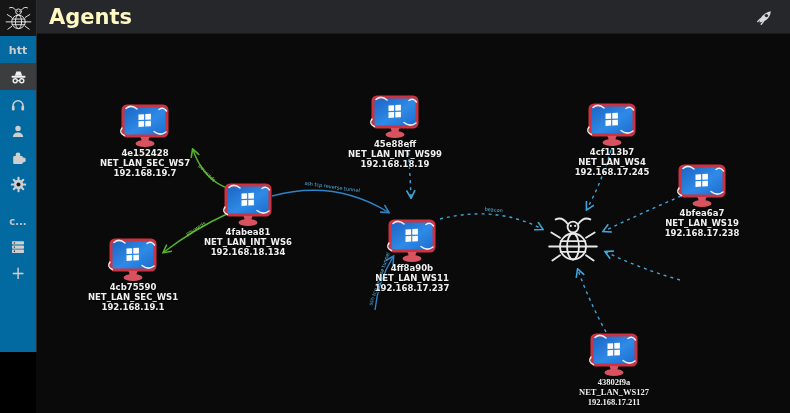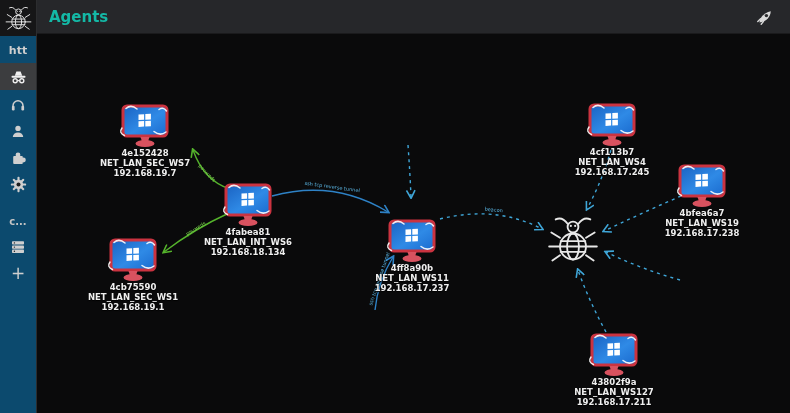--- a/index.html
+++ b/index.html
@@ -1,26 +1,26 @@
 <!DOCTYPE html>
 <html><head>
 <meta charset="utf-8">
 <style>
   html,body{margin:0;padding:0;background:#000;}
   body{width:790px;height:413px;position:relative;overflow:hidden;
        font-family:"DejaVu Sans","Liberation Sans",sans-serif;color:#e8e8e8;}
   
   .topbar{position:absolute;left:36px;top:0;right:0;height:33px;background:#26272a;
           display:flex;align-items:center;border-bottom:1px solid #1a1a1c;z-index:5;}
-  .topbar .title{margin-left:13px;font-size:15px;font-weight:700;color:#14b8a6;}
+  .topbar .title{margin-left:13px;font-size:21px;font-weight:700;color:#fef9c3;}
   .topbar .spacer{flex:1;}
   .rocket-btn{width:26px;height:26px;margin-right:12px;display:flex;align-items:center;
               justify-content:center;cursor:pointer;background:none;border:none;padding:0;}
   
-  .sidebar{position:absolute;left:0;top:0;width:36px;height:413px;background:#0c4a6e;
+  .sidebar{position:absolute;left:0;top:0;width:36px;height:352px;background:#0369a1;
            border-right:1px solid #2c2d2f;z-index:6;display:flex;flex-direction:column;align-items:center;}
   .logo-box{width:36px;height:36px;display:flex;align-items:center;justify-content:center;background:#161617;}
   .side-label{font-size:11px;font-weight:700;color:#cfcfcf;padding:8px 0 6px 0;}
   .side-label.small{font-size:10px;color:#c4c4c4;}
   .side-item{width:36px;height:27px;display:flex;align-items:center;justify-content:center;cursor:pointer;}
   .side-item.active{background:#3c3d3f;}
   .side-item svg{display:block;}
   .side-gap{height:10px;}
   .plus-glyph{font-size:17px;color:#cfcfcf;line-height:1;}
   
@@ -224,20 +224,28 @@
 
   <div class="node" style="left: 97px; top: 205px;">
     <svg class="monitor" width="52" height="44">
         <use href="#monitor"></use>
       </svg>
     <div class="nid">4cb75590</div>
     <div class="nname">NET_LAN_SEC_WS1</div>
     <div class="nip">192.168.19.1</div>
   </div>
 
+  <div class="node" style="left: 359px; top: 62px;">
+    <svg class="monitor" width="52" height="44">
+        <use href="#monitor"></use>
+      </svg>
+    <div class="nid">45e88eff</div>
+    <div class="nname">NET_LAN_INT_WS99</div>
+    <div class="nip">192.168.18.19</div>
+  </div>
 
   <div class="node" style="left: 376px; top: 186px;">
     <svg class="monitor" width="52" height="44">
         <use href="#monitor"></use>
       </svg>
     <div class="nid">4ff8a90b</div>
     <div class="nname">NET_LAN_WS11</div>
     <div class="nip">192.168.17.237</div>
   </div>
 
@@ -253,21 +261,21 @@
   <div class="node" style="left: 666px; top: 131px;">
     <svg class="monitor" width="52" height="44">
         <use href="#monitor"></use>
       </svg>
     <div class="nid">4bfea6a7</div>
     <div class="nname">NET_LAN_WS19</div>
     <div class="nip">192.168.17.238</div>
   </div>
 
 
-  <div class="node" style="left: 578px; top: 300px;">
+  <div class="node" style="left: 578px; top: 300px; font-family: Liberation Serif, serif;">
     <svg class="monitor" width="52" height="44">
         <use href="#monitor"></use>
       </svg>
     <div class="nid">43802f9a</div>
     <div class="nname">NET_LAN_WS127</div>
     <div class="nip">192.168.17.211</div>
   </div>
 
 </main>
 

